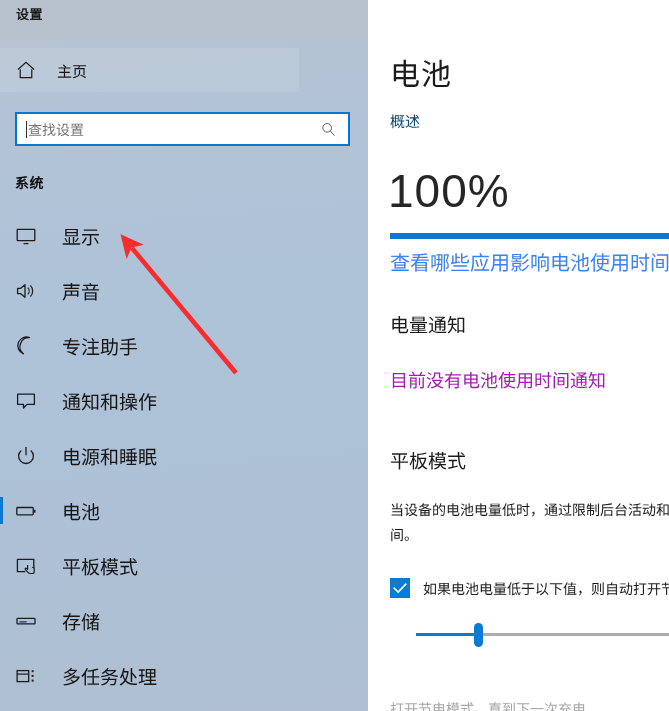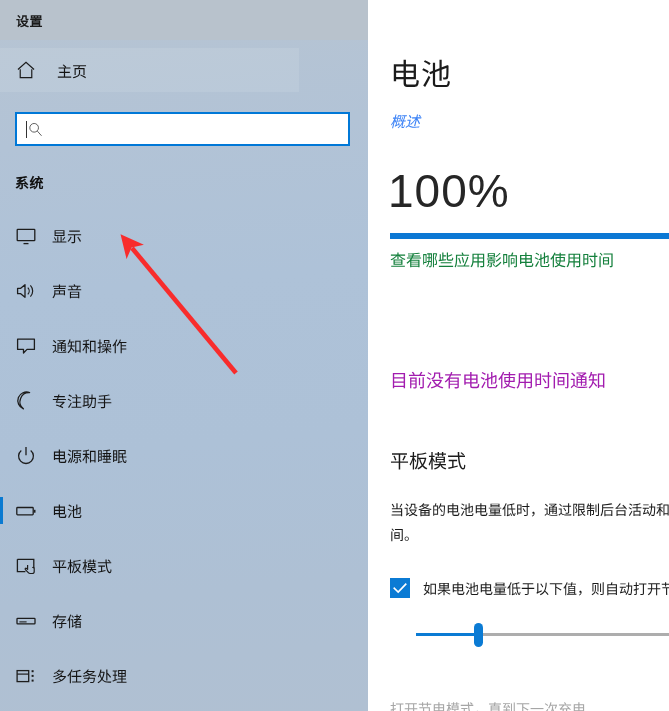--- a/index.html
+++ b/index.html
@@ -37,21 +37,20 @@
     background: #b8c2cc;
   }
   .app-title {
     position: absolute;
     left: 16px;
     top: 4px;
     font-size: 13px;
     color: #1b1b1b;
     font-weight: 700;
     letter-spacing: .5px;
-    margin-top: 7px;
   }
 
   
   .home-row {
     position: absolute;
     left: 0;
     top: 48px;
     width: 299px;
     height: 44px;
     background: rgba(255,255,255,0.10);
@@ -145,22 +144,22 @@
   }
   .nav-item.selected .sel-bar { display: block; }
   .nav-ico {
     width: 24px;
     height: 24px;
     margin-left: 14px;
     flex: none;
     display: block;
   }
   .nav-label {
-    margin-left: 14px;
-    font-size: 15px;
+    margin-left: 24px;
+    font-size: 19px;
     color: #151515;
     font-weight: 500;
     white-space: nowrap;
   }
 
   
   .arrow-anno {
     position: absolute;
     left: 0;
     top: 0;
@@ -187,23 +186,22 @@
     color: #1b1b1b;
     font-weight: 400;
     letter-spacing: 1px;
     white-space: nowrap;
   }
   .sec-sub {
     position: absolute;
     left: 22px;
     top: 110px;
     font-size: 15px;
-    color: #3b82f6;
-    white-space: nowrap;
-    font-style: italic;
+    color: #0c4a6e;
+    white-space: nowrap;
   }
   .big-pct {
     position: absolute;
     left: 20px;
     top: 168px;
     font-size: 46px;
     font-weight: 300;
     color: #262626;
     letter-spacing: 1px;
     line-height: 1;
@@ -219,22 +217,22 @@
   }
   .battery-bar > i {
     display: block;
     height: 100%;
     background: #0c78d4;
   }
   .link-row {
     position: absolute;
     left: 22px;
     top: 247px;
-    font-size: 16px;
-    color: #15803d;
+    font-size: 20px;
+    color: #3b82f6;
     white-space: nowrap;
     text-decoration: none;
     cursor: pointer;
   }
 
   .h-notify {
     position: absolute;
     left: 22px;
     top: 310px;
     font-size: 19px;
@@ -347,20 +345,21 @@
     <div class="home-row">
       <svg class="home-icon" viewBox="0 0 24 24">
         <path d="M3.2 11.4 12 3.6l8.8 7.8" fill="none" stroke="#1b1b1b" stroke-width="1.3"></path>
         <path d="M5.7 11.2v9.1h12.6v-9.1" fill="none" stroke="#1b1b1b" stroke-width="1.3"></path>
       </svg>
       <span class="home-label">主页</span>
     </div>
 
     <div class="search-wrap">
       <span class="caret"></span>
+      <span class="search-text">查找设置</span>
       <svg class="search-icon" viewBox="0 0 20 20">
         <circle cx="8.4" cy="8.0" r="5.1" fill="none" stroke="#555" stroke-width="1.1"></circle>
         <line x1="12.2" y1="11.9" x2="17.1" y2="17.4" stroke="#555" stroke-width="1.1"></line>
       </svg>
     </div>
 
     <div class="group-head">系统</div>
 
     <div class="nav-list">
 
@@ -379,31 +378,31 @@
           <path d="M3.6 9.3h3.1l4.3-3.6v12.6l-4.3-3.6H3.6z" fill="none" stroke="#1d1d1d" stroke-width="1.3" stroke-linejoin="round"></path>
           <path d="M13.8 8.6a4.9 4.9 0 0 1 0 6.8" fill="none" stroke="#1d1d1d" stroke-width="1.2"></path>
           <path d="M16.4 6.3a8.3 8.3 0 0 1 0 11.4" fill="none" stroke="#1d1d1d" stroke-width="1.2"></path>
         </svg>
         <span class="nav-label">声音</span>
       </div>
 
       <div class="nav-item">
 
         <svg class="nav-ico" viewBox="0 0 24 24">
+          <path d="M15.6 3.6A9.1 9.1 0 0 0 9.4 19.8 7.6 7.6 0 0 1 15.6 3.6z" fill="none" stroke="#1d1d1d" stroke-width="1.3" stroke-linejoin="round"></path>
+        </svg>
+        <span class="nav-label">专注助手</span>
+      </div>
+
+      <div class="nav-item">
+
+        <svg class="nav-ico" viewBox="0 0 24 24">
           <path d="M3.6 5.2h16.8v10.2H13l-3.5 3.6v-3.6H3.6z" fill="none" stroke="#1d1d1d" stroke-width="1.3" stroke-linejoin="round"></path>
         </svg>
         <span class="nav-label">通知和操作</span>
-      </div>
-
-      <div class="nav-item">
-
-        <svg class="nav-ico" viewBox="0 0 24 24">
-          <path d="M15.6 3.6A9.1 9.1 0 0 0 9.4 19.8 7.6 7.6 0 0 1 15.6 3.6z" fill="none" stroke="#1d1d1d" stroke-width="1.3" stroke-linejoin="round"></path>
-        </svg>
-        <span class="nav-label">专注助手</span>
       </div>
 
       <div class="nav-item">
 
         <svg class="nav-ico" viewBox="0 0 24 24">
           <path d="M7.3 6.4a7.4 7.4 0 1 0 9.4 0" fill="none" stroke="#1d1d1d" stroke-width="1.3"></path>
           <line x1="12" y1="3.1" x2="12" y2="11.2" stroke="#1d1d1d" stroke-width="1.3"></line>
         </svg>
         <span class="nav-label">电源和睡眠</span>
       </div>
@@ -467,20 +466,21 @@
     <div class="sec-sub">概述</div>
 
     <div class="big-pct">100%</div>
 
     <div class="battery-bar">
       <i style="width: 100%;"></i>
     </div>
 
     <a class="link-row" href="#">查看哪些应用影响电池使用时间</a>
 
+    <div class="h-notify">电量通知</div>
     <div class="p-notify">目前没有电池使用时间通知</div>
 
     <div class="h-saver">平板模式</div>
     <div class="p-saver">当设备的电池电量低时，通过限制后台活动和推送通知来延长电池使用时间。</div>
 
     <div class="check-row">
       <svg class="cbox" viewBox="0 0 20 20">
         <path d="M4.3 10.3 8.2 14.1 15.7 6.2" fill="none" stroke="#ffffff" stroke-width="1.7" stroke-linecap="square"></path>
       </svg>
       <span class="check-label">如果电池电量低于以下值，则自动打开节电模式：</span>

